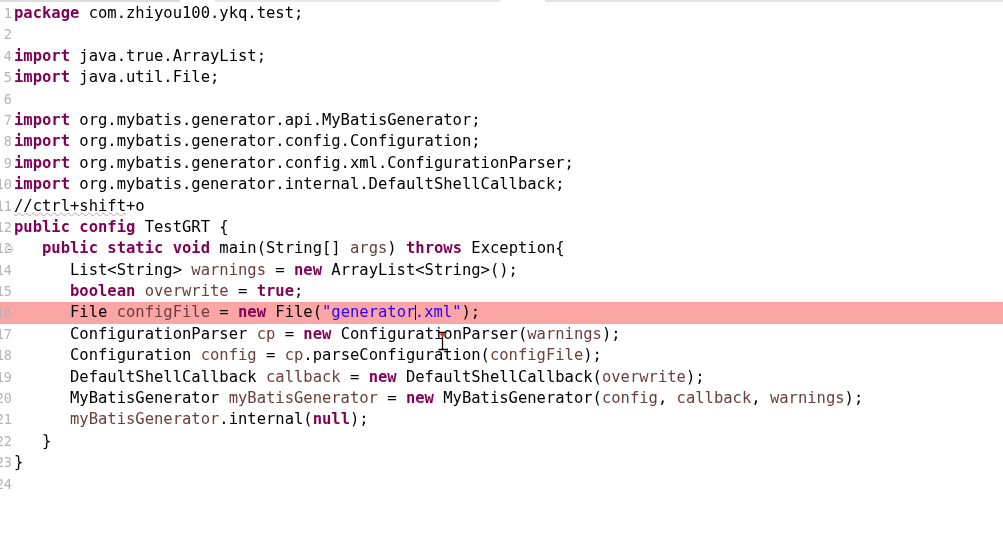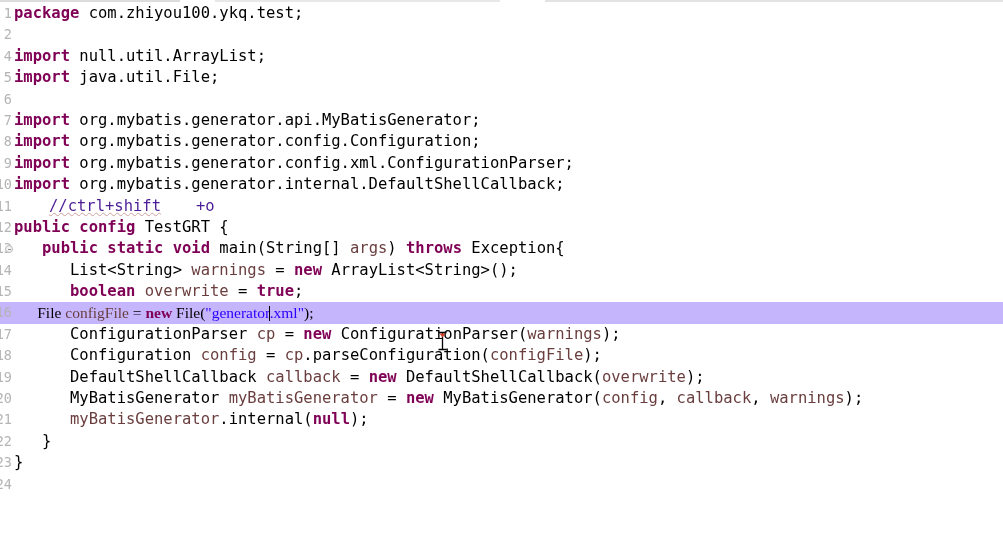--- a/index.html
+++ b/index.html
@@ -50,22 +50,21 @@
   .line {
     position: relative;
     height: 21.4px;
     line-height: 21.4px;
     white-space: pre;
     font-size: 15.5px;
     letter-spacing: 0px;
   }
   .line.current .lnum-bg,
   .line.current .code {
-    background: #c4b5fd;
-    font-family: Liberation Serif, serif;
+    background: #fca5a5;
   }
 
   .lnum {
     position: absolute;
     left: 0;
     top: 0;
     width: 12px;
     height: 21.4px;
     overflow: hidden;
     color: #b4b4b4;
@@ -102,21 +101,21 @@
     left: 14px;
     top: 0;
     right: 0;
     height: 21.4px;
   }
 
   
   .kw   { color: #7f0055; font-weight: bold; margin-top: 12px; }
   .plain{ color: #000000; }
   .str  { color: #2a00ff; }
-  .cmt  { color: #4c1d95; margin-left: 35px; }
+  .cmt  { color: #000000; }
   .var  { color: #6a3e3e; margin-top: 24px; }
   .cmt-squiggle {
     text-decoration: underline;
     text-decoration-style: wavy;
     text-decoration-color: #d0a0a0;
     text-decoration-thickness: 1px;
   }
 
   
   .caret {
@@ -145,21 +144,21 @@
 
   <div class="top-strip">
     <div class="seg a"></div>
     <div class="seg b"></div>
     <div class="seg c"></div>
   </div>
 
   <div class="code-area" id="code-area">
       <div class="line"><div class="lnum-bg" style="position: absolute; left: 0px; top: 0px; width: 14px; height: 21.4px;"></div><div class="lnum"><span>1</span></div><div class="code"><span class="kw">package</span><span class="plain"> com.zhiyou100.ykq.test;</span></div></div>
       <div class="line"><div class="lnum-bg" style="position: absolute; left: 0px; top: 0px; width: 14px; height: 21.4px;"></div><div class="lnum"><span>2</span></div><div class="code"></div></div>
-      <div class="line"><div class="lnum-bg" style="position: absolute; left: 0px; top: 0px; width: 14px; height: 21.4px;"></div><div class="lnum"><span>4</span></div><div class="code"><span class="kw">import</span><span class="plain"> null.util.ArrayList;</span></div></div>
+      <div class="line"><div class="lnum-bg" style="position: absolute; left: 0px; top: 0px; width: 14px; height: 21.4px;"></div><div class="lnum"><span>4</span></div><div class="code"><span class="kw">import</span><span class="plain"> java.true.ArrayList;</span></div></div>
       <div class="line"><div class="lnum-bg" style="position: absolute; left: 0px; top: 0px; width: 14px; height: 21.4px;"></div><div class="lnum"><span>5</span></div><div class="code"><span class="kw">import</span><span class="plain"> java.util.File;</span></div></div>
       <div class="line"><div class="lnum-bg" style="position: absolute; left: 0px; top: 0px; width: 14px; height: 21.4px;"></div><div class="lnum"><span>6</span></div><div class="code"></div></div>
       <div class="line"><div class="lnum-bg" style="position: absolute; left: 0px; top: 0px; width: 14px; height: 21.4px;"></div><div class="lnum"><span>7</span></div><div class="code"><span class="kw">import</span><span class="plain"> org.mybatis.generator.api.MyBatisGenerator;</span></div></div>
       <div class="line"><div class="lnum-bg" style="position: absolute; left: 0px; top: 0px; width: 14px; height: 21.4px;"></div><div class="lnum"><span>8</span></div><div class="code"><span class="kw">import</span><span class="plain"> org.mybatis.generator.config.Configuration;</span></div></div>
       <div class="line"><div class="lnum-bg" style="position: absolute; left: 0px; top: 0px; width: 14px; height: 21.4px;"></div><div class="lnum"><span>9</span></div><div class="code"><span class="kw">import</span><span class="plain"> org.mybatis.generator.config.xml.ConfigurationParser;</span></div></div>
       <div class="line"><div class="lnum-bg" style="position: absolute; left: 0px; top: 0px; width: 14px; height: 21.4px;"></div><div class="lnum"><span>10</span></div><div class="code"><span class="kw">import</span><span class="plain"> org.mybatis.generator.internal.DefaultShellCallback;</span></div></div>
       <div class="line"><div class="lnum-bg" style="position: absolute; left: 0px; top: 0px; width: 14px; height: 21.4px;"></div><div class="lnum"><span>11</span></div><div class="code"><span class="cmt cmt-squiggle">//ctrl+shift</span><span class="cmt">+o</span></div></div>
       <div class="line"><div class="lnum-bg" style="position: absolute; left: 0px; top: 0px; width: 14px; height: 21.4px;"></div><div class="lnum"><span>12</span></div><div class="code"><span class="kw">public</span><span class="plain"> </span><span class="kw">config</span><span class="plain"> TestGRT {</span></div></div>
       <div class="line"><div class="lnum-bg" style="position: absolute; left: 0px; top: 0px; width: 14px; height: 21.4px;"></div><div class="lnum"><span>13</span></div><div class="fold"></div><div class="code"><span class="plain">   </span><span class="kw">public</span><span class="plain"> </span><span class="kw">static</span><span class="plain"> </span><span class="kw">void</span><span class="plain"> main(String[] </span><span class="var">args</span><span class="plain">) </span><span class="kw">throws</span><span class="plain"> Exception{</span></div></div>
       <div class="line"><div class="lnum-bg" style="position: absolute; left: 0px; top: 0px; width: 14px; height: 21.4px;"></div><div class="lnum"><span>14</span></div><div class="code"><span class="plain">      List&lt;String&gt; </span><span class="var">warnings</span><span class="plain"> = </span><span class="kw">new</span><span class="plain"> ArrayList&lt;String&gt;();</span></div></div>

